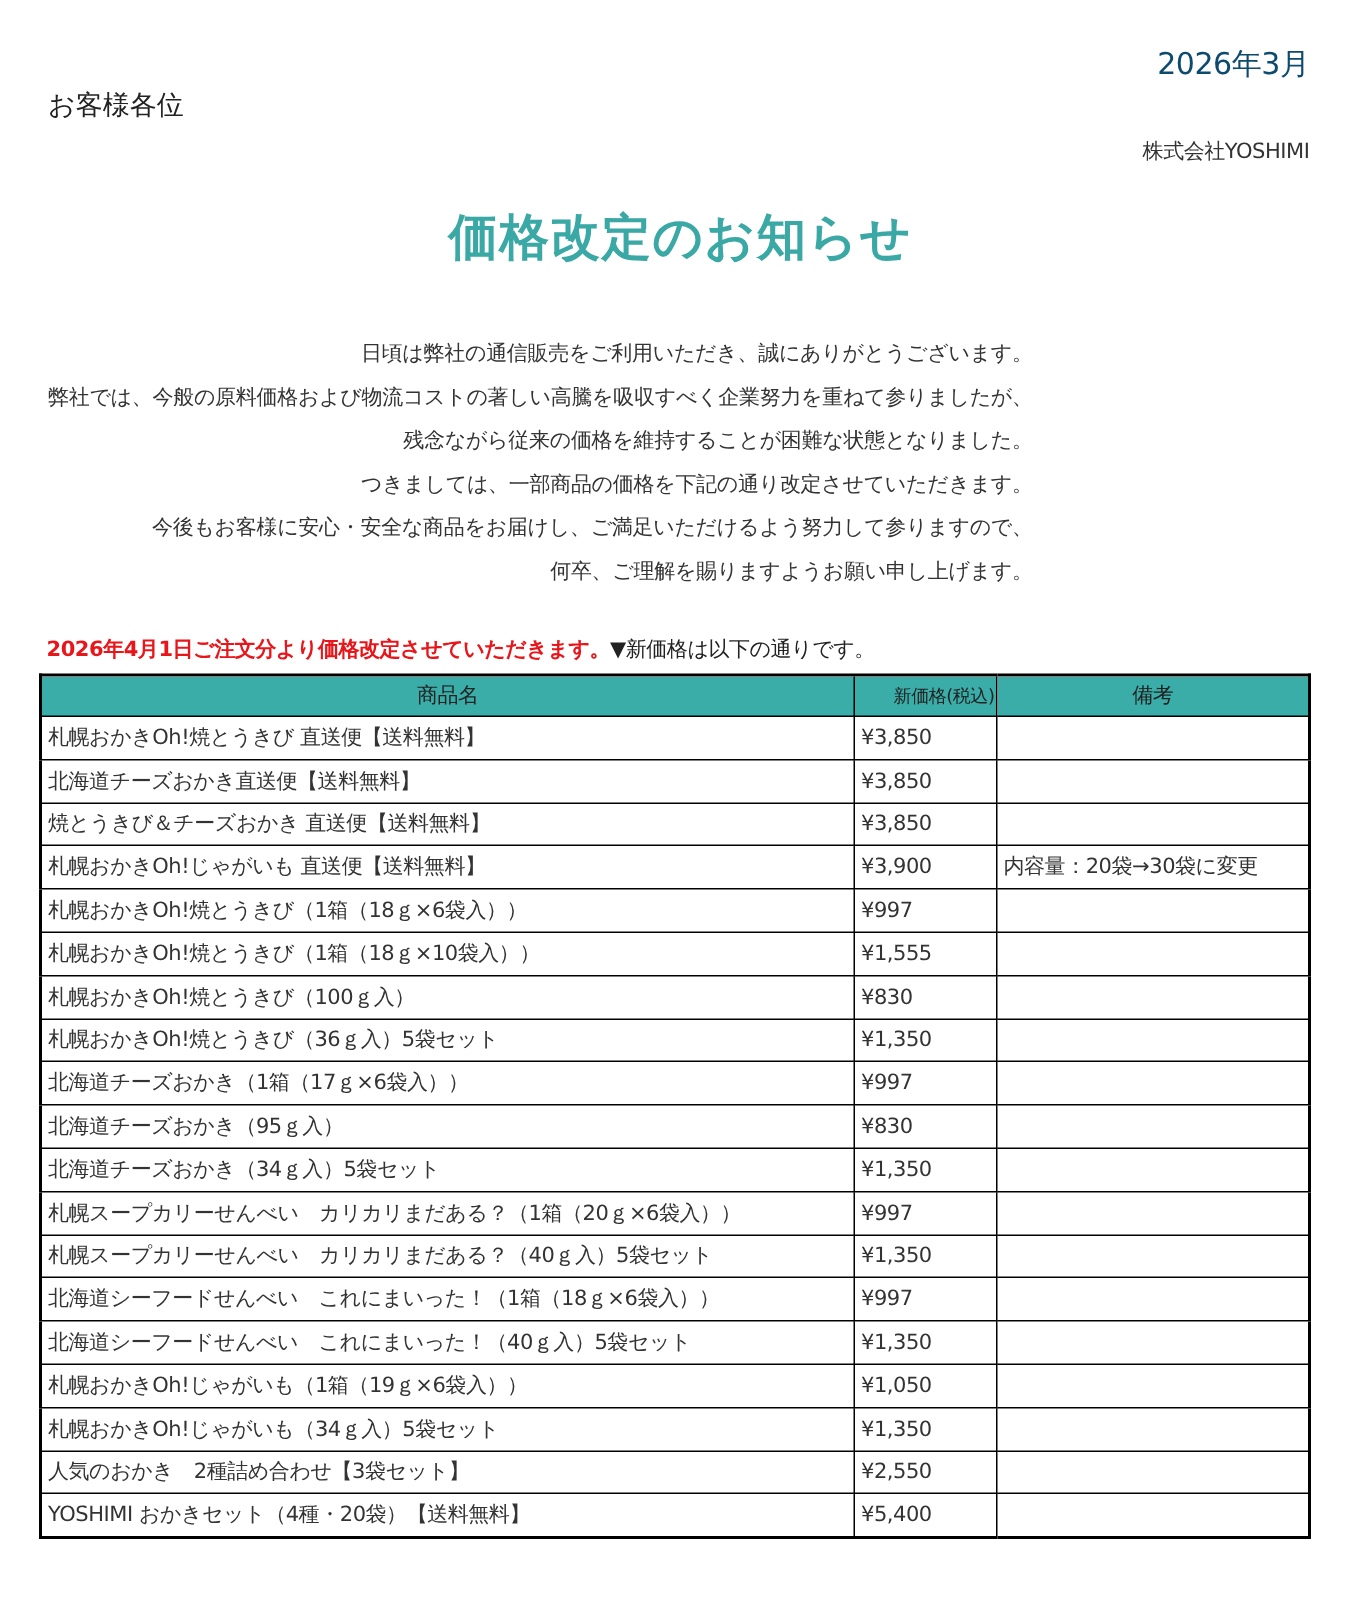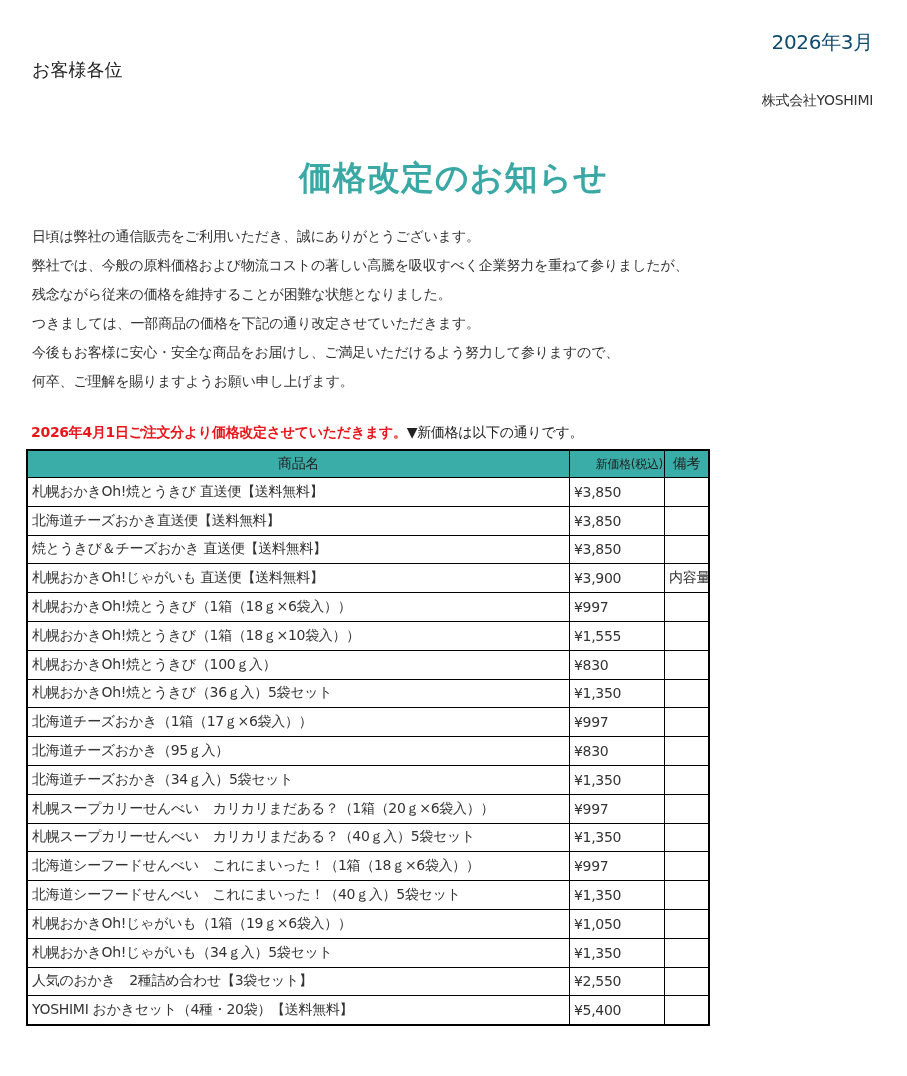--- a/index.html
+++ b/index.html
@@ -30,55 +30,55 @@
       color: #222;
     }
     .company {
       top: 92px;
       right: 34px;
       font-size: 14px;
       color: #333;
       letter-spacing: -0.3px;
     }
     .title {
-      top: 156px;
+      top: 136px;
       left: 0;
       width: 907px;
       text-align: center;
       font-size: 33px;
       font-weight: bold;
       color: #3aa8a4;
       letter-spacing: 1px;
     }
     .body-text {
       top: 222px;
       left: 32px;
       font-size: 14px;
       color: #333;
       line-height: 29px;
     }
-    .body-text div { white-space: nowrap; letter-spacing: -0.2px; }
+    .body-text div { white-space: nowrap; letter-spacing: -0.2px; text-align: right; }
     .notice {
       top: 424px;
       left: 31px;
       font-size: 14px;
       white-space: nowrap;
       letter-spacing: -0.3px;
     }
     .notice .red {
       color: #e8161a;
       font-weight: bold;
     }
     .notice .normal { color: #222; margin-top: 31px; }
 
     table.prices {
       position: absolute;
       top: 449px;
       left: 26px;
-      width: 684px;
+      width: 848px;
       border-collapse: collapse;
       font-size: 14px;
       color: #333;
       table-layout: fixed;
     }
     table.prices th, table.prices td {
       border: 1px solid #000;
       height: 27.8px;
       padding: 0 4px;
       white-space: nowrap;

